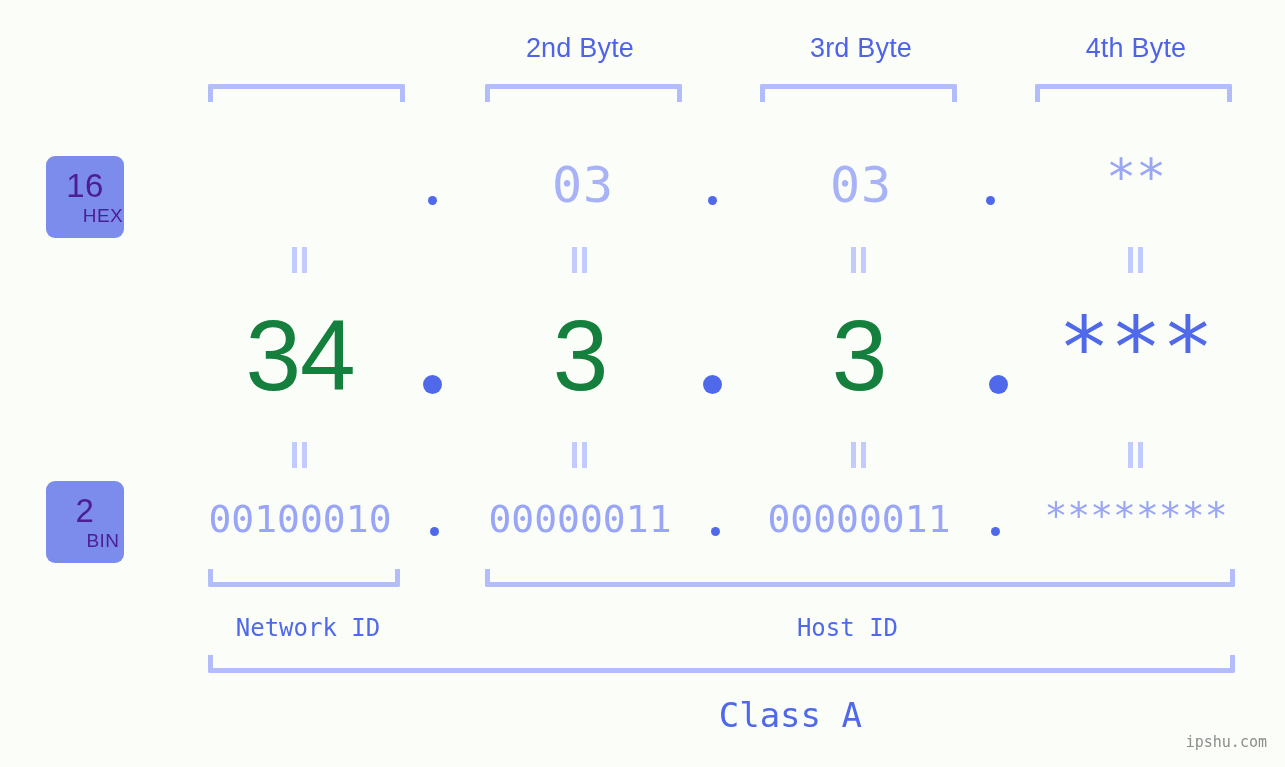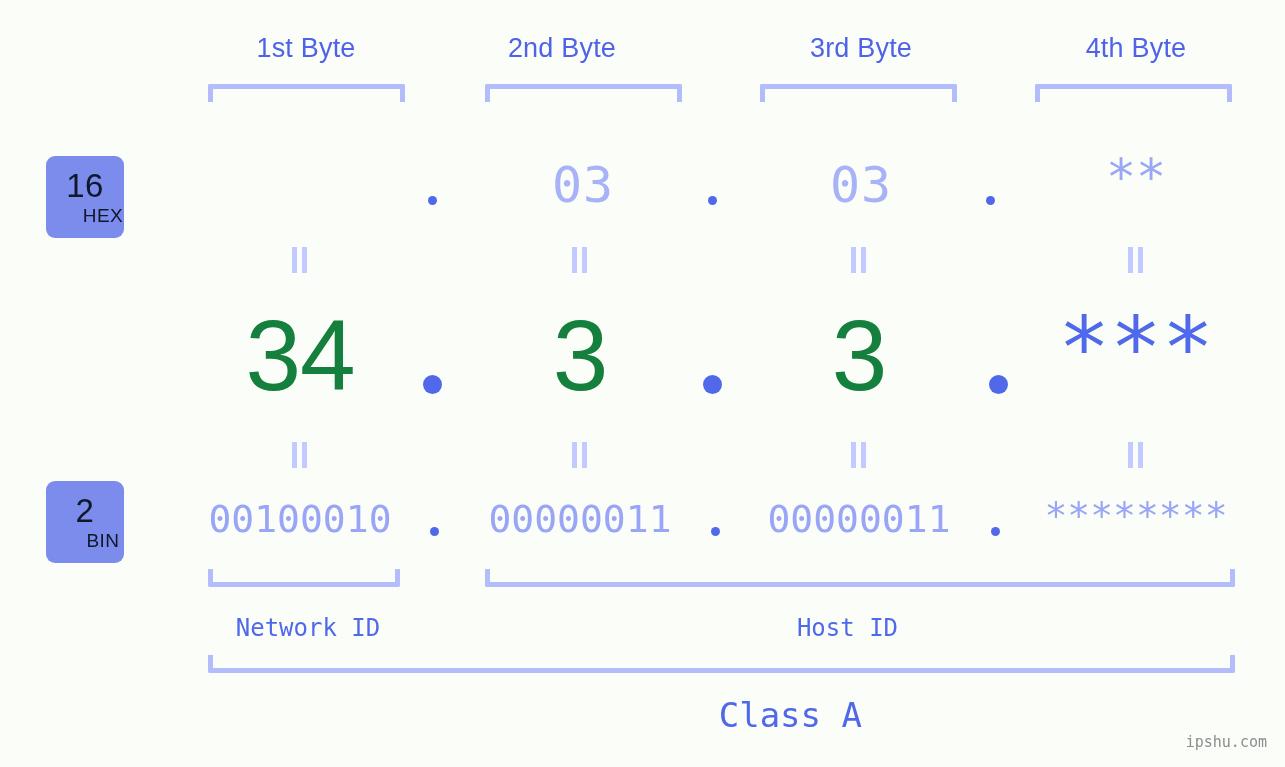--- a/index.html
+++ b/index.html
@@ -52,21 +52,21 @@
   }
 
   
   .badge {
     position: absolute;
     left: 46px;
     width: 78px;
     height: 82px;
     border-radius: 9px;
     background: #7b8cec;
-    color: #0f172a;
+    color: #4c1d95;
     display: flex;
     flex-direction: column;
     align-items: center;
     justify-content: center;
     line-height: 1;
   }
   .badge .num {
     font-size: 33px;
     font-weight: 400;
     letter-spacing: 0.5px;
@@ -173,22 +173,21 @@
     font-size: 15px;
     color: #8d8d8d;
     white-space: nowrap;
   }
 </style>
 </head>
 <body>
 
 <div id="stage">
 
-  <div class="byte-label" style="left:176px;">1st Byte</div>
-  <div class="byte-label" style="left:432px;">2nd Byte</div>
+  <div class="byte-label" style="left:450px;">2nd Byte</div>
   <div class="byte-label" style="left:731px;">3rd Byte</div>
   <div class="byte-label" style="left:1006px;">4th Byte</div>
 
   <div class="bracket down" style="left:208px;  top:84px; width:197px;"></div>
   <div class="bracket down" style="left:485px;  top:84px; width:197px;"></div>
   <div class="bracket down" style="left:760px;  top:84px; width:197px;"></div>
   <div class="bracket down" style="left:1035px; top:84px; width:197px;"></div>
 
   <div class="badge" style="top:156px;">
     <span class="num">16</span>

